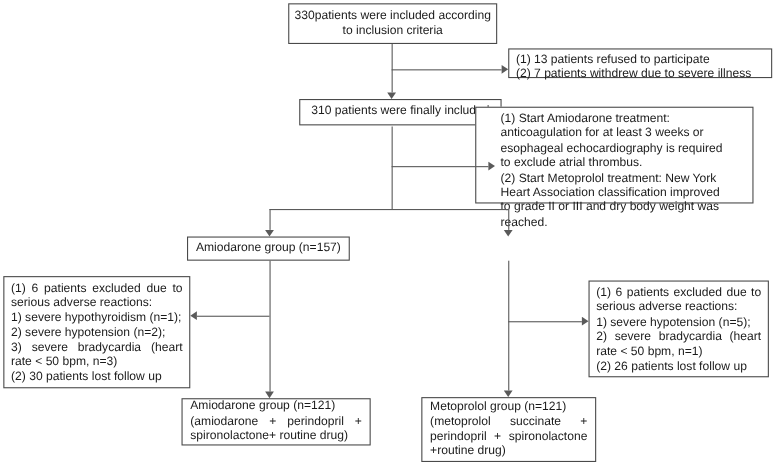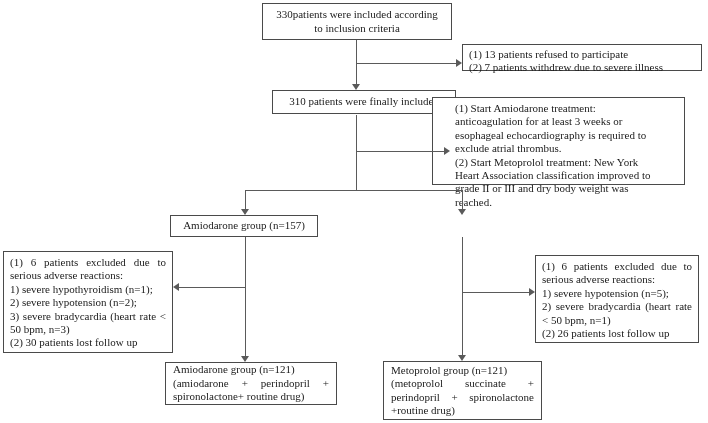--- a/index.html
+++ b/index.html
@@ -7,21 +7,21 @@
     --line:#5a5a5a;
     --text:#1b1b1b;
     --background:#ffffff;
   }
   html,body{margin:0;padding:0;background:#fff;}
   .canvas{
     position:relative;
     width:708px;
     height:423px;
     background:var(--background);
-    font-family:Liberation Serif, serif;
+    font-family:Liberation Sans, sans-serif;
     font-size:11px;
     line-height:13.4px;
     color:var(--text);
     overflow:hidden;
   }
   .box{
     position:absolute;
     box-sizing:border-box;
     border:1px solid var(--border);
     background:var(--background);

